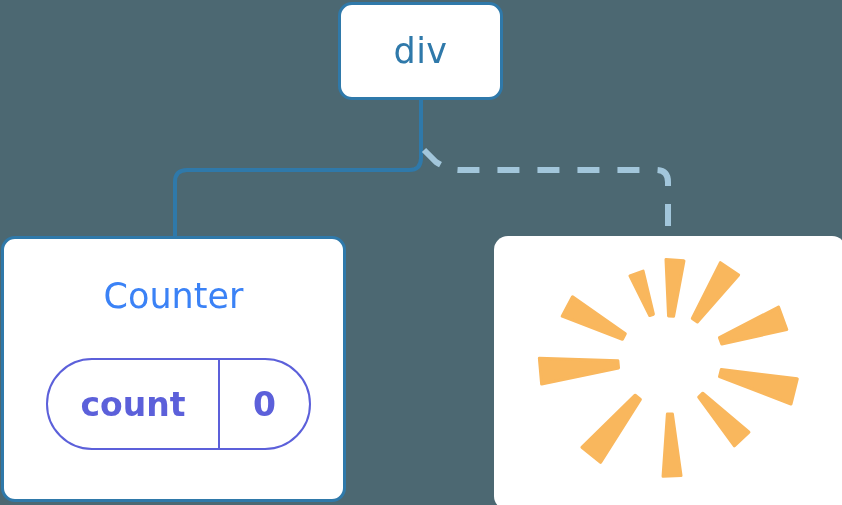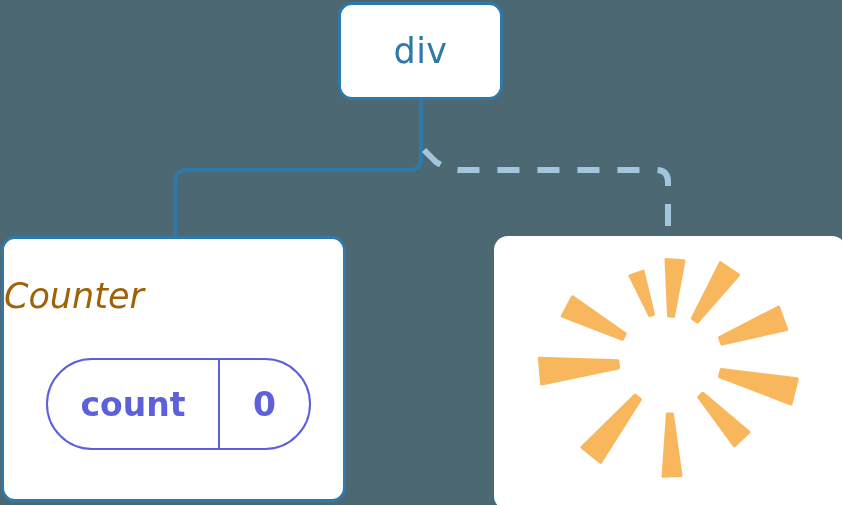--- a/index.html
+++ b/index.html
@@ -60,24 +60,24 @@
     left: 1px;
     top: 236px;
     width: 345px;
     height: 266px;
   }
   #card-counter .node-title {
     position: absolute;
     left: 0;
     right: 0;
     top: 40px;
+    text-align: center;
     font-size: 35px;
-    color: #a16207;
+    color: #3b82f6;
     line-height: 1;
-    font-style: italic;
   }
   
   .state-pill {
     position: absolute;
     left: 42px;
     top: 119px;
     width: 265px;
     height: 92px;
     border: 2px solid #5c60da;
     border-radius: 46px;

